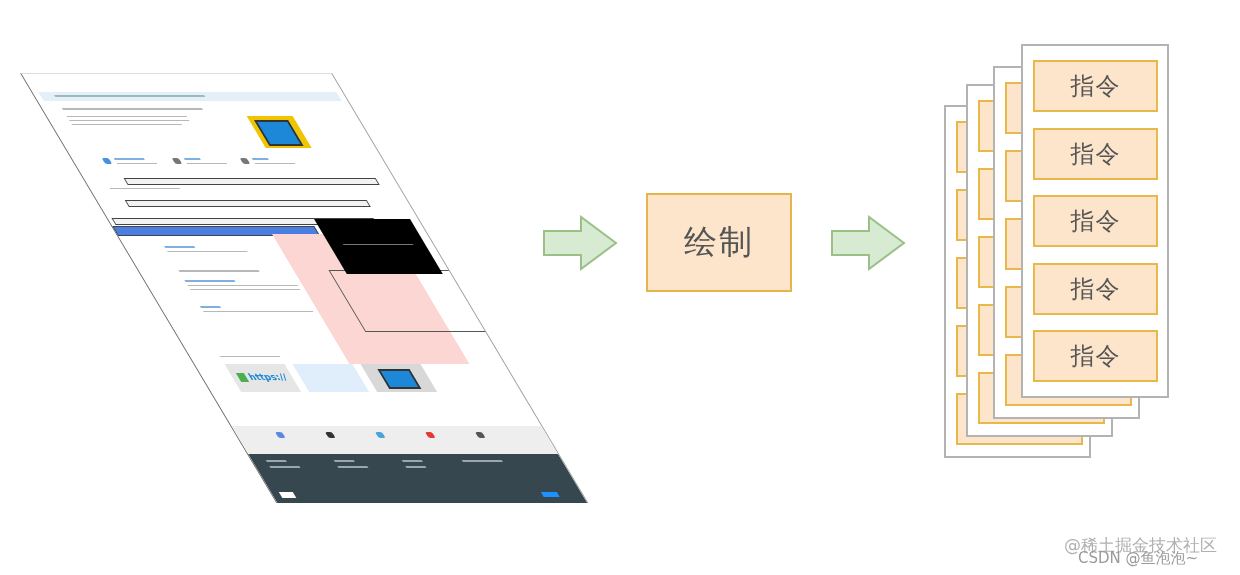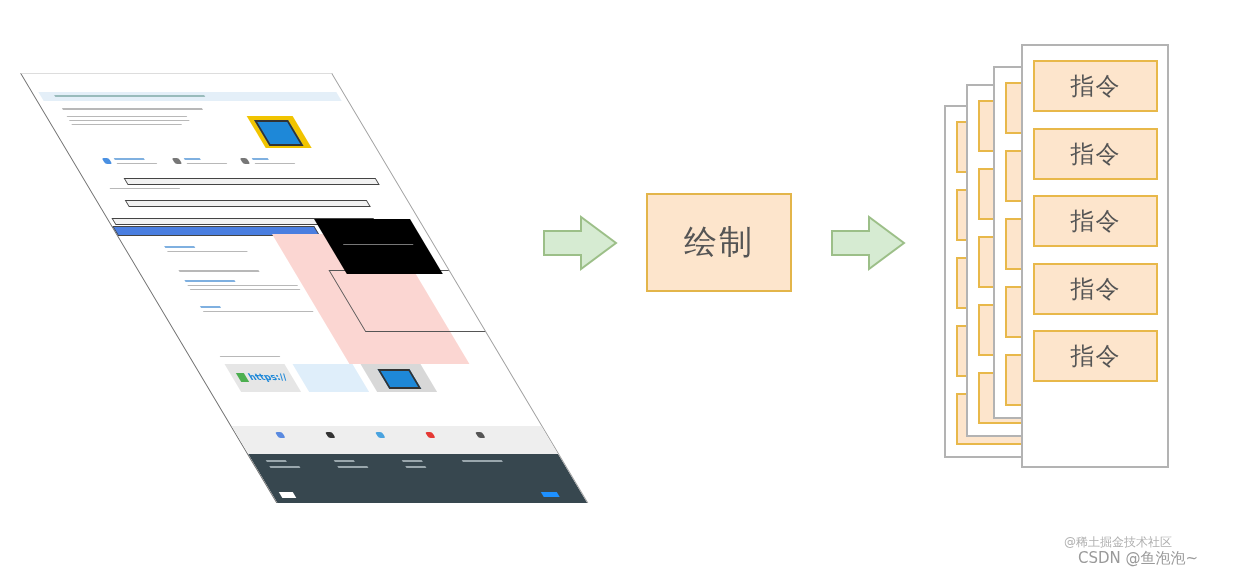--- a/index.html
+++ b/index.html
@@ -31,21 +31,21 @@
   
   .arrow { position: absolute; }
 
   
   .draw-box { position: absolute; left: 646px; top: 193px; width: 146px; height: 99px; background: #fde5cc; border: 2px solid #e3b54a; box-sizing: border-box; display: flex; align-items: center; justify-content: center; color: #555; font-size: 33px; letter-spacing: 2px; }
 
   
   .sheet { position: absolute; background: #fff; border: 2px solid #b3b3b3; box-sizing: border-box; }
   .cmd { position: absolute; background: #fde5cc; border: 2px solid #e8b84a; box-sizing: border-box; display: flex; align-items: center; justify-content: center; color: #555; font-size: 24px; letter-spacing: 1px; }
 
-  .watermark { position: absolute; left: 1064px; top: 534px; color: #b0b0b0; font-size: 12px; white-space: nowrap; font-family: "DejaVu Sans", sans-serif; text-align: center; }
+  .watermark { position: absolute; left: 1064px; top: 534px; color: #b0b0b0; font-size: 17px; white-space: nowrap; font-family: "DejaVu Sans", sans-serif; text-align: center; }
   .watermark2 { position: absolute; left: 1078px; top: 549px; color: #9a9a9a; font-size: 15px; white-space: nowrap; font-family: "DejaVu Sans", sans-serif; }
 </style>
 </head>
 <body>
 
 <div class="page-wrap">
   <div class="page">
     <div class="pg-bar"></div>
     <div class="pg-line" style="left:20px;top:21px;width:150px;height:1.5px;background:#9bb;"></div>
     <div class="pg-line" style="left:20px;top:34px;width:140px;"></div>
@@ -146,21 +146,21 @@
   </div>
 
   <div class="sheet" style="left:993px;top:66px;width:147px;height:353px;">
     <div class="cmd" style="left:10px;top:14px;width:127px;height:52px;"></div>
     <div class="cmd" style="left:10px;top:82px;width:127px;height:52px;"></div>
     <div class="cmd" style="left:10px;top:150px;width:127px;height:52px;"></div>
     <div class="cmd" style="left:10px;top:218px;width:127px;height:52px;"></div>
     <div class="cmd" style="left:10px;top:286px;width:127px;height:52px;"></div>
   </div>
 
-  <div class="sheet" style="left:1021px;top:44px;width:148px;height:424px;">
+  <div class="sheet" style="left:1021px;top:44px;width:148px;height:354px;">
     <div class="cmd" style="left:10px;top:14px;width:125px;height:52px;">
         <span>指令</span>
       </div>
     <div class="cmd" style="left:10px;top:82px;width:125px;height:52px;">
         <span>指令</span>
       </div>
     <div class="cmd" style="left:10px;top:149px;width:125px;height:52px;">
         <span>指令</span>
       </div>
     <div class="cmd" style="left:10px;top:217px;width:125px;height:52px;">

